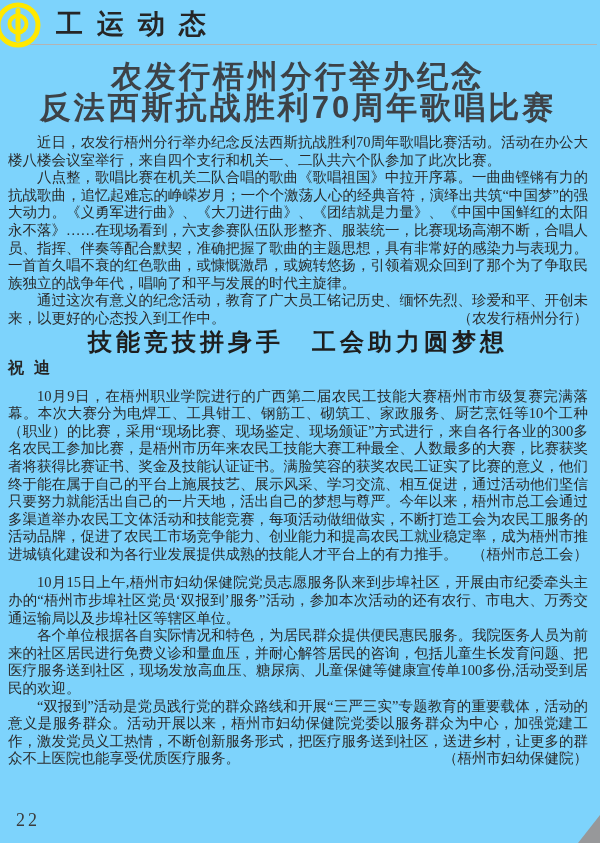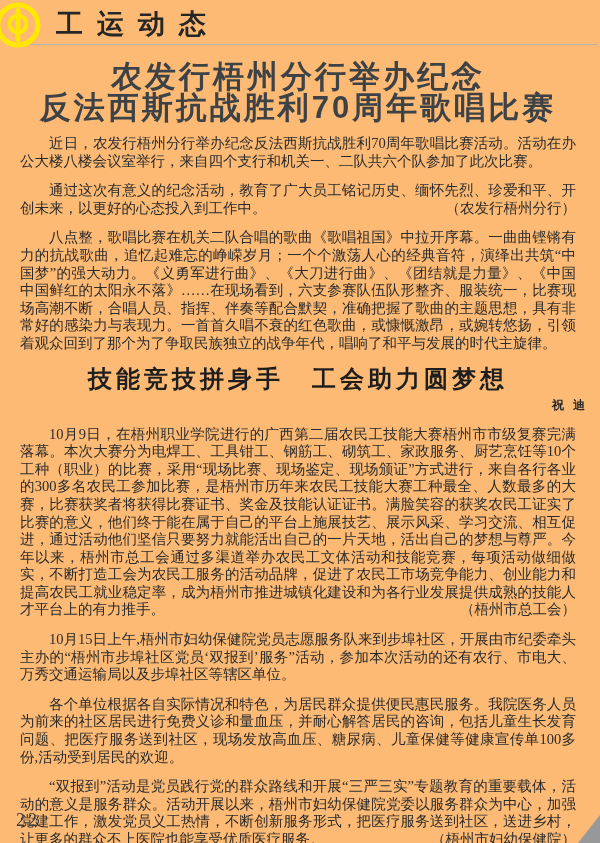--- a/index.html
+++ b/index.html
@@ -1,21 +1,21 @@
 <!DOCTYPE html>
 <html><head>
 <meta charset="utf-8">
 <style>
   html,body{margin:0;padding:0;background:#ffffff;}
   body{
     width:600px;height:843px;position:relative;overflow:hidden;
     font-family:"Liberation Serif","DejaVu Serif",serif;
     color:#2b2b2b;
   }
-  .page{position:relative;width:600px;height:843px;background:#fdba74;}
+  .page{position:relative;width:600px;height:843px;background:#7dd3fc;}
 
   
   .header{position:relative;height:47px;}
   .logo{position:absolute;left:-7px;top:0px;width:50px;height:50px;}
   .masthead{
     position:absolute;left:56px;top:6px;
     font-size:27px;font-weight:bold;letter-spacing:14px;color:#262626;
     font-family:"Liberation Serif","DejaVu Serif",serif;
   }
   .header-rule{position:absolute;left:30px;right:3px;top:44px;border-top:1px solid #b3b3b3;height:0;}
@@ -27,26 +27,26 @@
     text-align:center;margin-top:14px;
     font-family:"Liberation Sans","DejaVu Sans",sans-serif;
     font-weight:bold;font-size:31px;line-height:31px;letter-spacing:3px;color:#3d4247;
   }
   .cal-title{
     text-align:center;font-weight:bold;font-size:24px;line-height:28px;
     letter-spacing:4px;color:#1e1e1e;
     font-family:"Liberation Serif","DejaVu Serif",serif;
   }
   .byline{
-    text-align:right;font-size:12px;line-height:18px;margin-top:3px;
+    text-align:left;font-size:16px;line-height:18px;margin-top:3px;
     color:#262626;letter-spacing:3px;font-weight:bold;
   }
   .body-block{margin-top:11px;}
   p.para{
-    margin:12px;font-size:14.5px;line-height:17.6px;
+    margin:0;font-size:14.5px;line-height:17.6px;
     text-align:justify;text-indent:2em;color:#2b2b2b;
   }
   p.para::after{content:"";display:block;clear:both;}
   .attribution{float:right;text-indent:0;}
 
   .page-number{
     position:absolute;left:16px;bottom:12px;
     font-size:18px;letter-spacing:3px;color:#3c3c3c;
   }
   .corner-fold{position:absolute;right:0;bottom:0;line-height:0;}
@@ -70,22 +70,22 @@
 
   <div class="content">
 
     <div>
       <div class="a1-title">
         <div>农发行梧州分行举办纪念</div>
         <div>反法西斯抗战胜利70周年歌唱比赛</div>
       </div>
       <div class="body-block">
         <p class="para">近日，农发行梧州分行举办纪念反法西斯抗战胜利70周年歌唱比赛活动。活动在办公大楼八楼会议室举行，来自四个支行和机关一、二队共六个队参加了此次比赛。</p>
+        <p class="para">八点整，歌唱比赛在机关二队合唱的歌曲《歌唱祖国》中拉开序幕。一曲曲铿锵有力的抗战歌曲，追忆起难忘的峥嵘岁月；一个个激荡人心的经典音符，演绎出共筑“中国梦”的强大动力。《义勇军进行曲》、《大刀进行曲》、《团结就是力量》、《中国中国鲜红的太阳永不落》……在现场看到，六支参赛队伍队形整齐、服装统一，比赛现场高潮不断，合唱人员、指挥、伴奏等配合默契，准确把握了歌曲的主题思想，具有非常好的感染力与表现力。一首首久唱不衰的红色歌曲，或慷慨激昂，或婉转悠扬，引领着观众回到了那个为了争取民族独立的战争年代，唱响了和平与发展的时代主旋律。</p>
         <p class="para"><span>通过这次有意义的纪念活动，教育了广大员工铭记历史、缅怀先烈、珍爱和平、开创未来，以更好的心态投入到工作中。</span><span class="attribution">（农发行梧州分行）</span></p>
-        <p class="para">八点整，歌唱比赛在机关二队合唱的歌曲《歌唱祖国》中拉开序幕。一曲曲铿锵有力的抗战歌曲，追忆起难忘的峥嵘岁月；一个个激荡人心的经典音符，演绎出共筑“中国梦”的强大动力。《义勇军进行曲》、《大刀进行曲》、《团结就是力量》、《中国中国鲜红的太阳永不落》……在现场看到，六支参赛队伍队形整齐、服装统一，比赛现场高潮不断，合唱人员、指挥、伴奏等配合默契，准确把握了歌曲的主题思想，具有非常好的感染力与表现力。一首首久唱不衰的红色歌曲，或慷慨激昂，或婉转悠扬，引领着观众回到了那个为了争取民族独立的战争年代，唱响了和平与发展的时代主旋律。</p>
       </div>
     </div>
 
     <div>
       <div class="cal-title">技能竞技拼身手　工会助力圆梦想</div>
       <div class="byline">祝 迪</div>
       <div class="body-block">
         <p class="para"><span>10月9日，在梧州职业学院进行的广西第二届农民工技能大赛梧州市市级复赛完满落幕。本次大赛分为电焊工、工具钳工、钢筋工、砌筑工、家政服务、厨艺烹饪等10个工种（职业）的比赛，采用“现场比赛、现场鉴定、现场颁证”方式进行，来自各行各业的300多名农民工参加比赛，是梧州市历年来农民工技能大赛工种最全、人数最多的大赛，比赛获奖者将获得比赛证书、奖金及技能认证证书。满脸笑容的获奖农民工证实了比赛的意义，他们终于能在属于自己的平台上施展技艺、展示风采、学习交流、相互促进，通过活动他们坚信只要努力就能活出自己的一片天地，活出自己的梦想与尊严。今年以来，梧州市总工会通过多渠道举办农民工文体活动和技能竞赛，每项活动做细做实，不断打造工会为农民工服务的活动品牌，促进了农民工市场竞争能力、创业能力和提高农民工就业稳定率，成为梧州市推进城镇化建设和为各行业发展提供成熟的技能人才平台上的有力推手。</span><span class="attribution">（梧州市总工会）</span></p>
       </div>
     </div>

